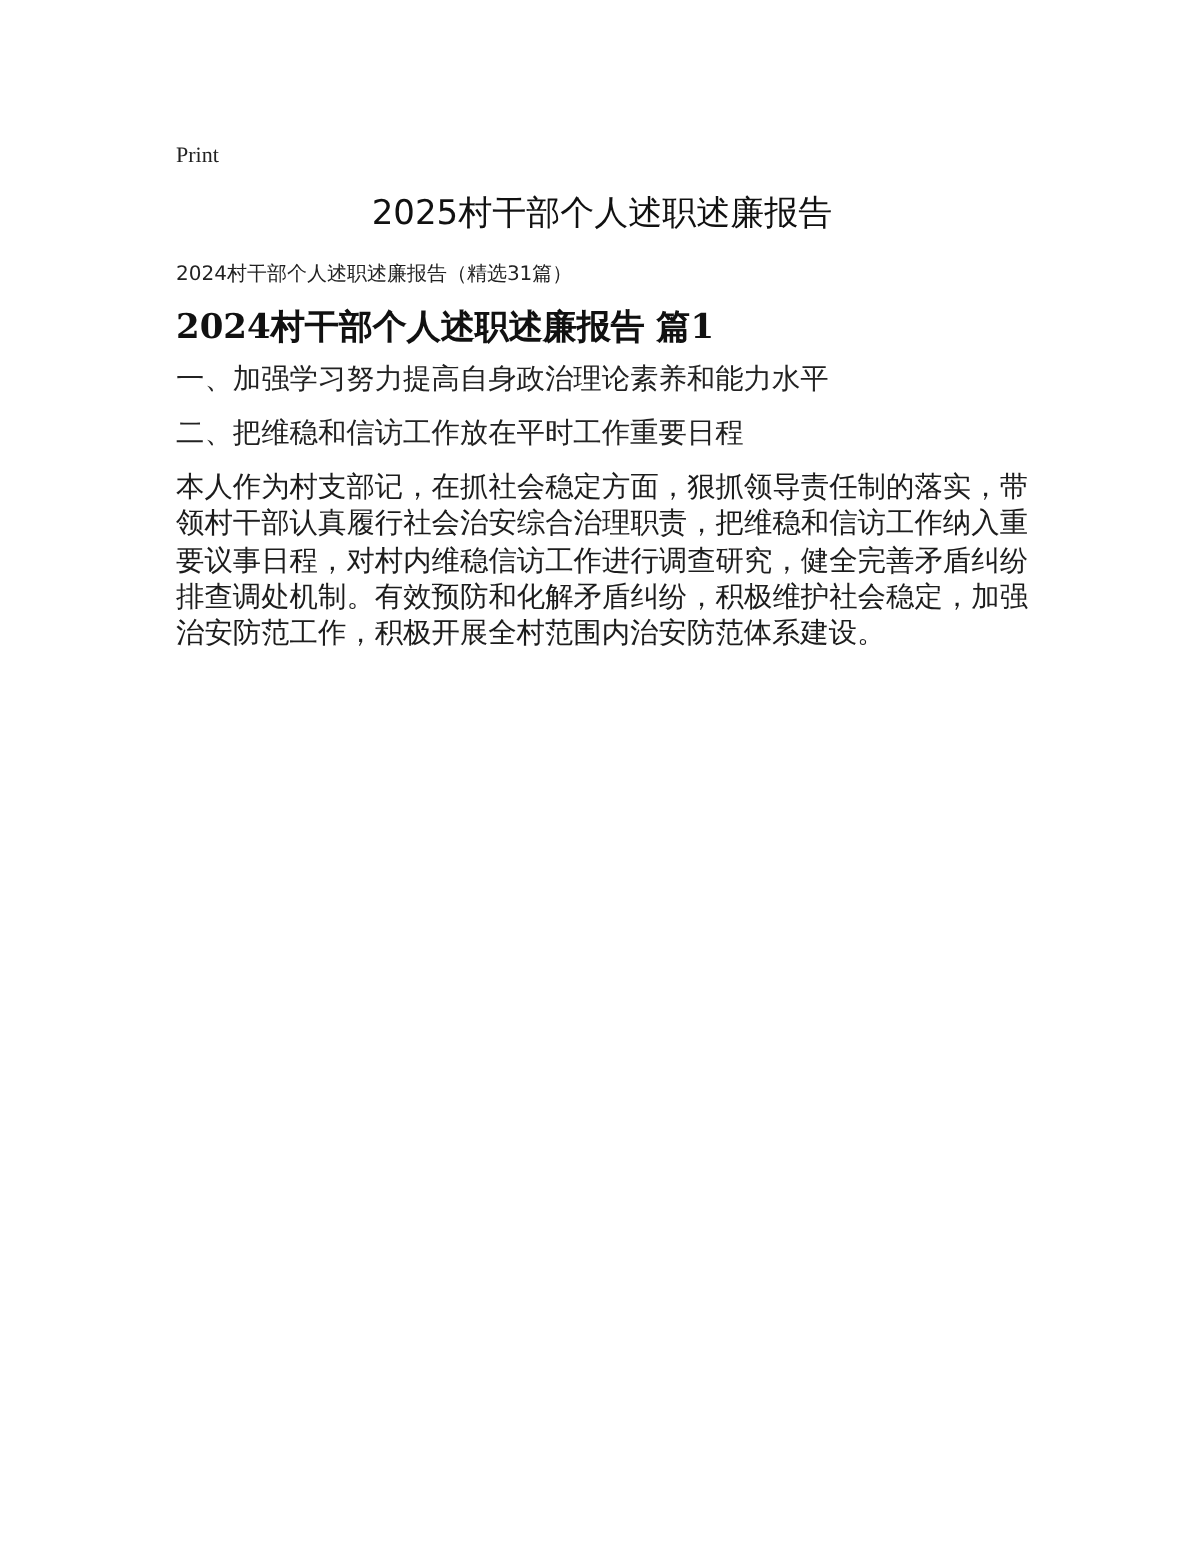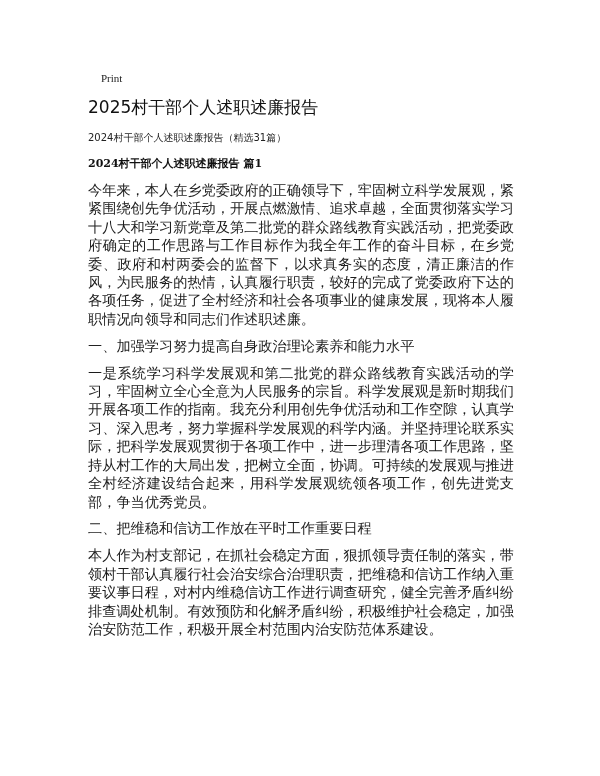--- a/index.html
+++ b/index.html
@@ -16,51 +16,52 @@
       font-family: "DejaVu Sans", "Liberation Sans", sans-serif;
     }
     .page {
       position: absolute;
       left: 88px;
       top: 0;
       width: 426px;
     }
     .print-label {
       position: absolute;
-      left: 13px;
+      left: 0;
       top: 71px;
       font-family: "Liberation Serif", "DejaVu Serif", serif;
       font-size: 11px;
       color: #222;
       line-height: 14px;
     }
     .doc-title {
       position: absolute;
       left: 0;
       top: 96px;
       width: 426px;
+      text-align: center;
       font-size: 17px;
       line-height: 22px;
       font-weight: normal;
       color: #111;
       margin: 0;
     }
     .subtitle {
       position: absolute;
       left: 0;
       top: 130px;
       font-size: 10px;
       line-height: 16px;
       color: #222;
     }
     .section-title {
       position: absolute;
       left: 0;
       top: 156px;
-      font-size: 11px;
+      font-size: 17px;
       line-height: 16px;
       font-weight: bold;
       color: #111;
       font-family: "DejaVu Serif", "Liberation Serif", serif;
     }
     .body {
       position: absolute;
       left: 0;
       top: 181px;
       width: 426px;
@@ -80,19 +81,17 @@
 </head>
 <body>
 
 <div class="page">
   <div class="print-label">Print</div>
   <h1 class="doc-title">2025村干部个人述职述廉报告</h1>
   <div class="subtitle">2024村干部个人述职述廉报告（精选31篇）</div>
   <div class="section-title">2024村干部个人述职述廉报告 篇1</div>
 
   <div class="body">
-    <p class="para">今年来，本人在乡党委政府的正确领导下，牢固树立科学发展观，紧紧围绕创先争优活动，开展点燃激情、追求卓越，全面贯彻落实学习十八大和学习新党章及第二批党的群众路线教育实践活动，把党委政府确定的工作思路与工作目标作为我全年工作的奋斗目标，在乡党委、政府和村两委会的监督下，以求真务实的态度，清正廉洁的作风，为民服务的热情，认真履行职责，较好的完成了党委政府下达的各项任务，促进了全村经济和社会各项事业的健康发展，现将本人履职情况向领导和同志们作述职述廉。</p>
     <p class="para heading">一、加强学习努力提高自身政治理论素养和能力水平</p>
-    <p class="para">一是系统学习科学发展观和第二批党的群众路线教育实践活动的学习，牢固树立全心全意为人民服务的宗旨。科学发展观是新时期我们开展各项工作的指南。我充分利用创先争优活动和工作空隙，认真学习、深入思考，努力掌握科学发展观的科学内涵。并坚持理论联系实际，把科学发展观贯彻于各项工作中，进一步理清各项工作思路，坚持从村工作的大局出发，把树立全面，协调。可持续的发展观与推进全村经济建设结合起来，用科学发展观统领各项工作，创先进党支部，争当优秀党员。</p>
     <p class="para heading">二、把维稳和信访工作放在平时工作重要日程</p>
     <p class="para">本人作为村支部记，在抓社会稳定方面，狠抓领导责任制的落实，带领村干部认真履行社会治安综合治理职责，把维稳和信访工作纳入重要议事日程，对村内维稳信访工作进行调查研究，健全完善矛盾纠纷排查调处机制。有效预防和化解矛盾纠纷，积极维护社会稳定，加强治安防范工作，积极开展全村范围内治安防范体系建设。</p>
   </div>
 </div>
 
 </body></html>

